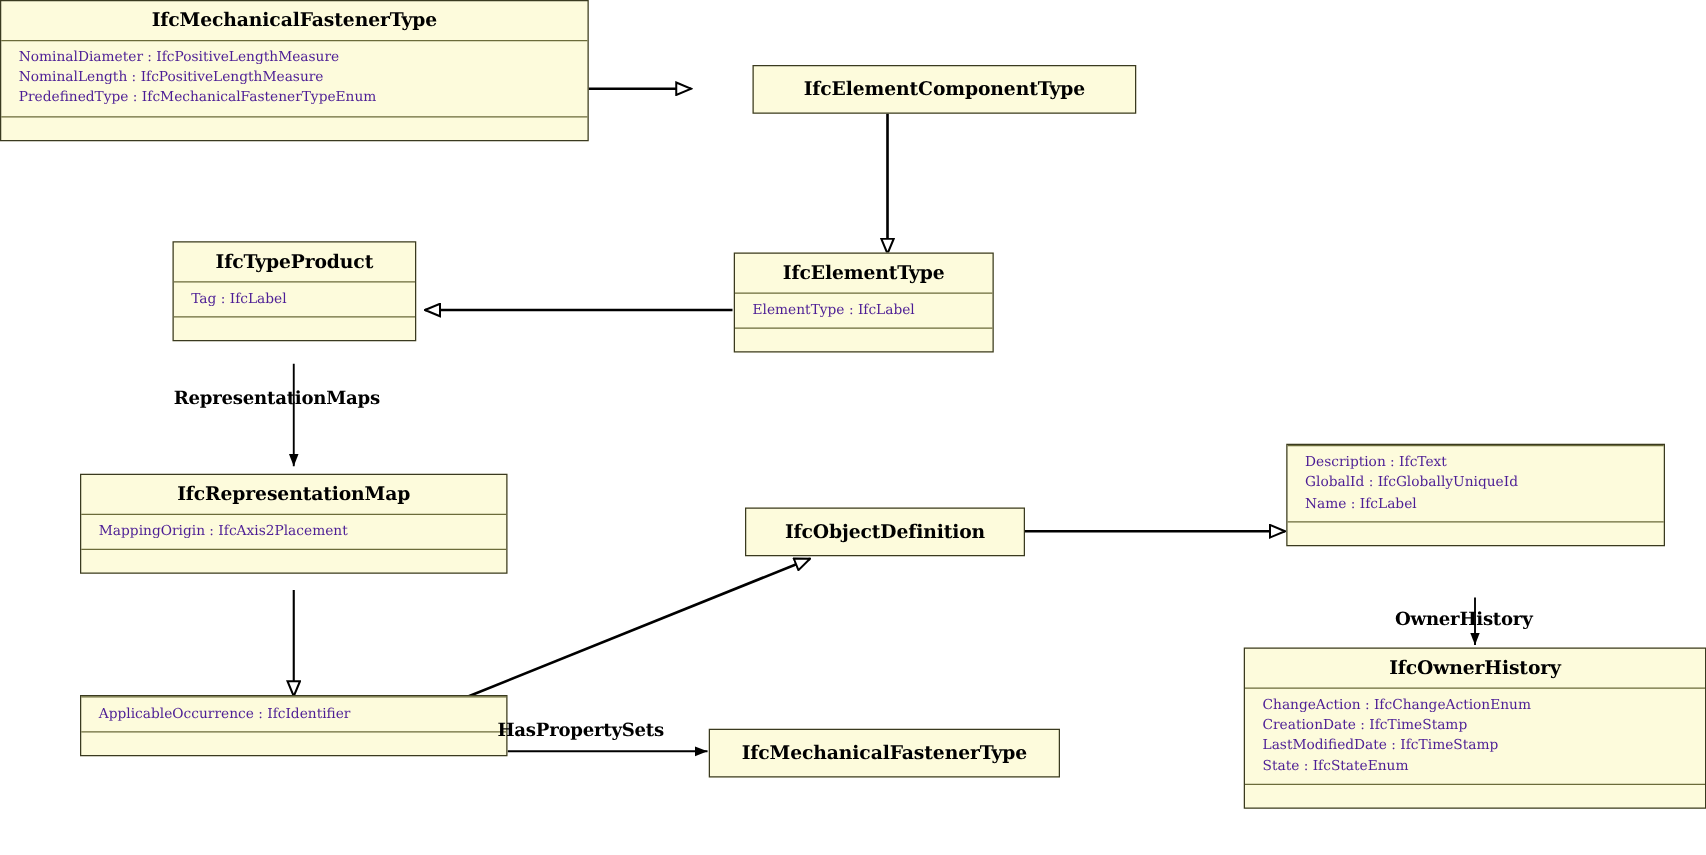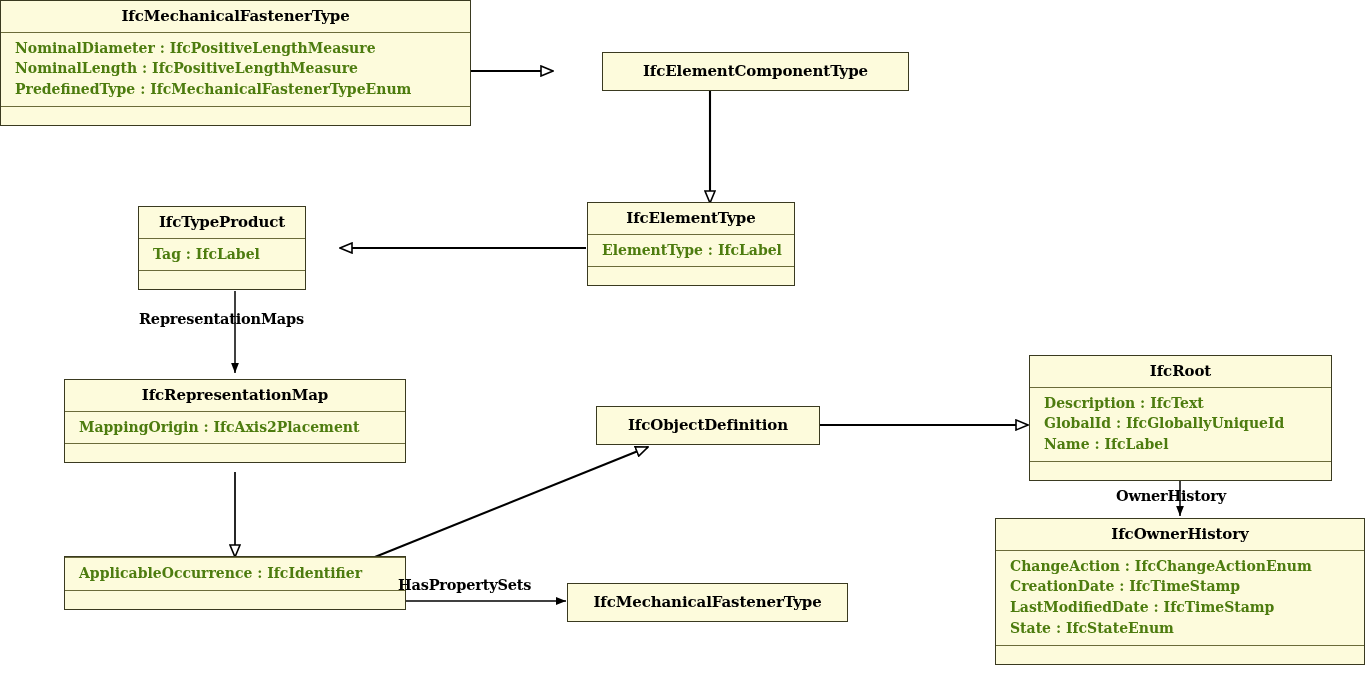--- a/index.html
+++ b/index.html
@@ -31,25 +31,24 @@
     line-height: 1.25;
     letter-spacing: -0.1px;
     white-space: nowrap;
   }
   .cls .sep {
     height: 0;
     border-top: 1.4px solid #6b6b3a;
   }
   .cls .attrs {
     padding: 5px 10px 6px 14px;
-    color: #4d7c0f;
-    font-size: 14px;
+    color: #4c1d95;
+    font-size: 11px;
     line-height: 1.48;
     white-space: nowrap;
-    font-weight: bold;
   }
   .cls .attrs .row { white-space: nowrap; }
   .cls .empty {
     height: 18px;
   }
   .titleonly .title {
     padding: 9px 14px;
   }
   svg.links {
     position: absolute;
@@ -130,21 +129,21 @@
       <div class="row">PredefinedType : IfcMechanicalFastenerTypeEnum</div>
     </div>
     <div class="sep"></div>
     <div class="empty"></div>
   </div>
 
   <div class="cls titleonly" style="left:554px; top:52px; width:307px;margin-left:48px;">
     <div class="title">IfcElementComponentType</div>
   </div>
 
-  <div class="cls" style="left:138px; top:206px; width:168px;">
+  <div class="cls" style="left:138px; top:193px; width:195px;">
     <div class="title">IfcTypeProduct</div>
     <div class="sep"></div>
     <div class="attrs">
       <div class="row">Tag : IfcLabel</div>
     </div>
     <div class="sep"></div>
     <div class="empty"></div>
   </div>
 
   <div class="cls" style="left:587px; top:202px; width:208px;">
@@ -165,21 +164,20 @@
     </div>
     <div class="sep"></div>
     <div class="empty"></div>
   </div>
 
   <div class="cls titleonly" style="left:596px; top:406px; width:224px;">
     <div class="title">IfcObjectDefinition</div>
   </div>
 
   <div class="cls" style="left:1029px; top:355px; width:303px;">
-    <div class="title">IfcRoot</div>
     <div class="sep"></div>
     <div class="attrs">
       <div class="row">Description : IfcText</div>
       <div class="row">GlobalId : IfcGloballyUniqueId</div>
       <div class="row">Name : IfcLabel</div>
     </div>
     <div class="sep"></div>
     <div class="empty"></div>
   </div>
 

